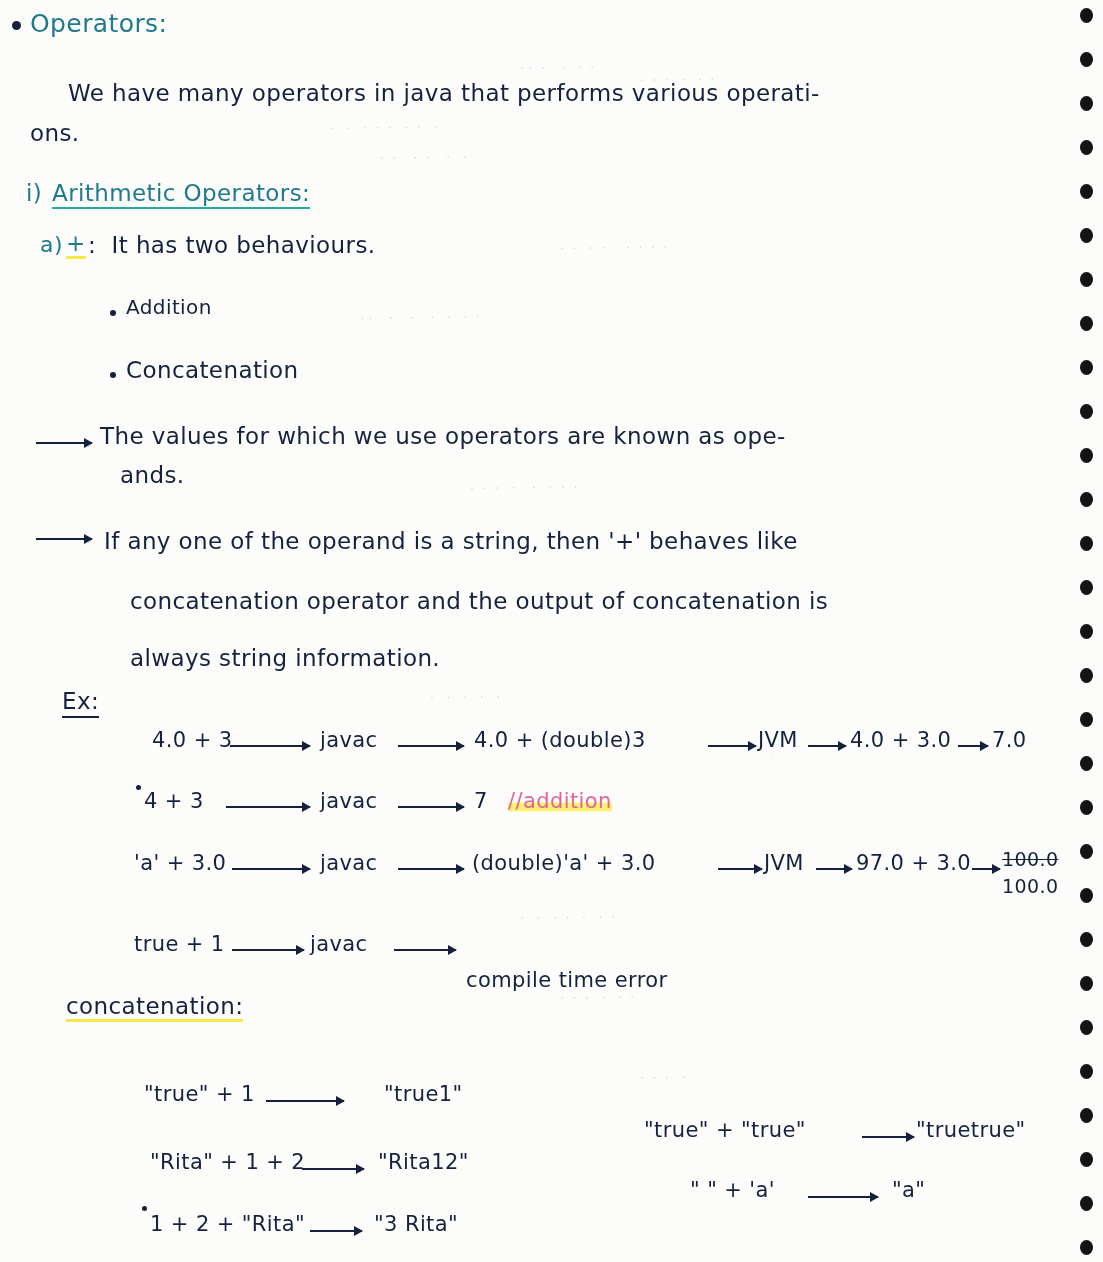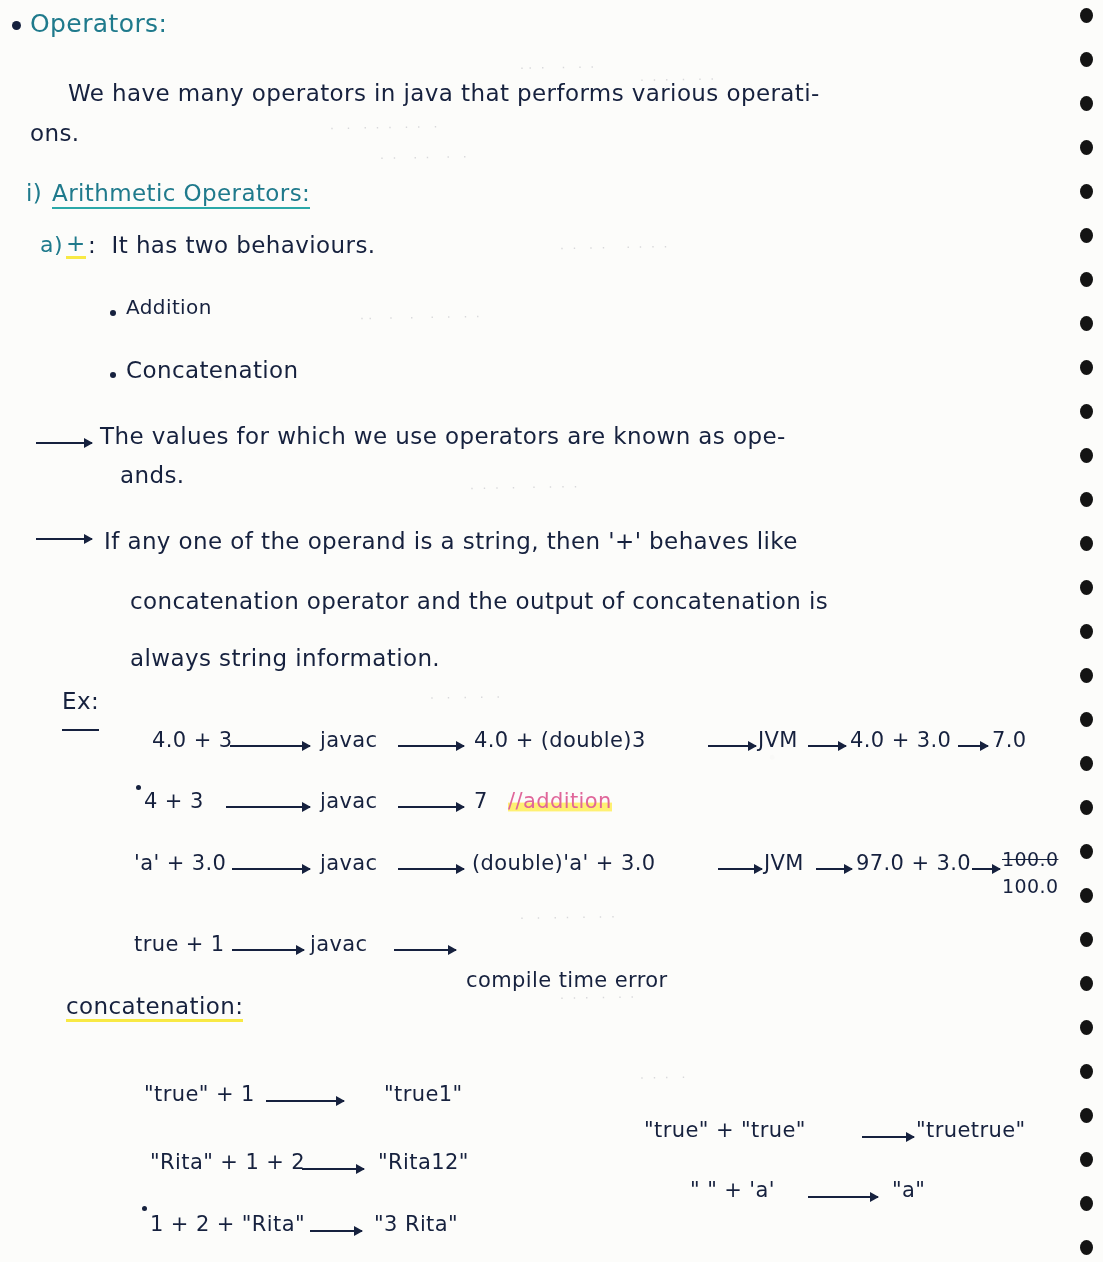--- a/index.html
+++ b/index.html
@@ -50,21 +50,21 @@
     font-family: "DejaVu Sans", sans-serif;
     font-weight: 400;
   }
   .teal { color: #1f7a8c; }
   .pink { color: #e0669a; }
   .hl-yellow {
     background: linear-gradient(to bottom, rgba(255,242,120,0) 55%, rgba(255,238,90,0.85) 58%, rgba(255,238,90,0.85) 92%, rgba(255,242,120,0) 95%);
   }
   .ul {
     border-bottom: 2px solid #16213e;
-    padding-bottom: 15px;
+    padding-bottom: 2px;
     text-align: center;
   }
   .ul-teal {
     border-bottom: 2px solid #2aa8a8;
     padding-bottom: 1px;
   }
   .ul-yellow {
     box-shadow: 0 3px 0 0 rgba(248,232,58,0.95);
   }
   .bullet-dot {

